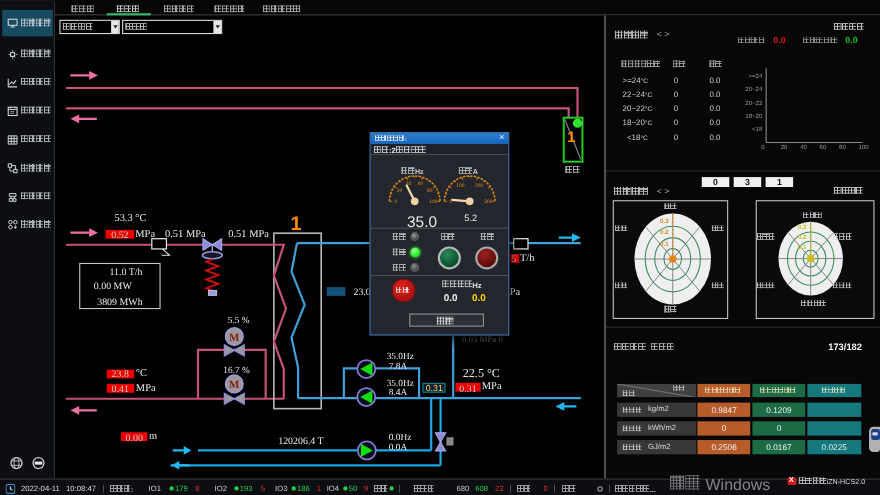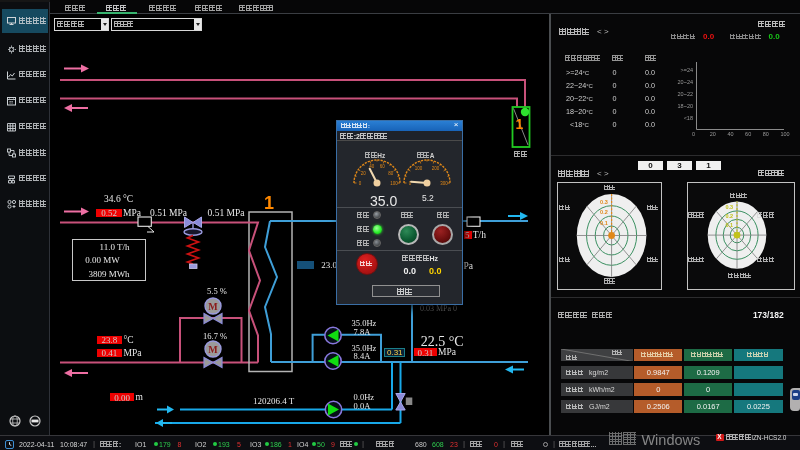--- a/index.html
+++ b/index.html
@@ -349,21 +349,21 @@
  <path d="M288.5 315.5l-11 6 11 6z" fill="#11dd11"></path>
  <circle cx="283" cy="347" r="8.2" fill="#061018" stroke="#8877dd" stroke-width="1.6"></circle>
  <path d="M288.5 341l-11 6 11 6z" fill="#11dd11"></path>
  <circle cx="283.5" cy="395.5" r="8.2" fill="#061018" stroke="#8877dd" stroke-width="1.6"></circle>
  <path d="M278 389.5l11 6-11 6z" fill="#11dd11"></path>
 </g>
 
 <path d="M345.8 379.5l4.7 8.5 4.7-8.5zM345.8 396l4.7-8 4.7 8z" fill="#8b8bd8" stroke="#a8a8e8" stroke-width="1"></path>
 <rect x="355.8" y="383.5" width="6.5" height="7.5" fill="#888"></rect>
 </svg>
-<div class="t" style="left:104px;top:194.7px;font-size:9.5px;color:#e8e8e8;font-family:'Liberation Serif',serif;">34.6 °C</div>
+<div class="t" style="left:104px;top:194.7px;font-size:9.5px;color:#e8e8e8;font-family:'Liberation Serif',serif;">53.3 °C</div>
 <div class="abs" style="left:96px;top:208.8px;width:26px;height:8px;background:#ee0000"></div>
 <div class="t" style="left:96px;top:209.2px;font-size:9px;color:#cccccc;font-family:'Liberation Serif',serif;width:26px;text-align:center;">0.52</div>
 <div class="t" style="left:123px;top:208.8px;font-size:9.5px;color:#e8e8e8;font-family:'Liberation Serif',serif;">MPa</div>
 <div class="t" style="left:150px;top:208.5px;font-size:9.5px;color:#e8e8e8;font-family:'Liberation Serif',serif;">0.51 MPa</div>
 <div class="t" style="left:207.5px;top:208.5px;font-size:9.5px;color:#e8e8e8;font-family:'Liberation Serif',serif;">0.51 MPa</div>
 <div class="abs" style="left:72px;top:239px;width:74px;height:41.5px;background:#000;border:1px solid #c8c8c8"></div>
 <div class="t" style="left:72px;top:242.5px;font-size:9px;color:#e8e8e8;font-family:'Liberation Serif',serif;width:85px;text-align:center;">11.0 T/h</div>
 <div class="t" style="left:72px;top:256px;font-size:9px;color:#e8e8e8;font-family:'Liberation Serif',serif;width:61px;text-align:center;">0.00 MW</div>
 <div class="t" style="left:72px;top:269.5px;font-size:9px;color:#e8e8e8;font-family:'Liberation Serif',serif;width:74px;text-align:center;">3809 MWh</div>
 <div class="t" style="left:207px;top:287.3px;font-size:8.5px;color:#e8e8e8;font-family:'Liberation Serif',serif;">5.5 %</div>
@@ -383,21 +383,21 @@
 <div class="abs" style="left:296.5px;top:261.3px;width:17.8px;height:8px;background:#155078"></div>
 <div class="t" style="left:298.3px;top:261.8px;font-size:8px;color:#ffd24a;font-family:Liberation Sans, sans-serif;margin-left:43px;">23.6</div>
 <div class="t" style="left:321.3px;top:261.3px;font-size:9px;color:#e8e8e8;font-family:'Liberation Serif',serif;">23.0</div>
 <div class="t" style="left:351.5px;top:319.3px;font-size:8.5px;color:#e8e8e8;font-family:'Liberation Serif',serif;">35.0Hz</div>
 <div class="t" style="left:353.5px;top:327.5px;font-size:8.5px;color:#e8e8e8;font-family:'Liberation Serif',serif;">7.8A</div>
 <div class="t" style="left:351.5px;top:343.6px;font-size:8.5px;color:#e8e8e8;font-family:'Liberation Serif',serif;">35.0Hz</div>
 <div class="t" style="left:353.5px;top:351.9px;font-size:8.5px;color:#e8e8e8;font-family:'Liberation Serif',serif;">8.4A</div>
 <div class="t" style="left:353.5px;top:393.3px;font-size:8.5px;color:#e8e8e8;font-family:'Liberation Serif',serif;">0.0Hz</div>
 <div class="t" style="left:353.5px;top:401.7px;font-size:8.5px;color:#e8e8e8;font-family:'Liberation Serif',serif;">0.0A</div>
 <div class="t" style="left:252.9px;top:396.8px;font-size:9px;color:#e8e8e8;font-family:'Liberation Serif',serif;">120206.4 T</div>
-<div class="t" style="left:420.7px;top:335.3px;font-size:14px;color:#e8e8e8;font-family:'Liberation Serif',serif;">22.5 °C</div>
+<div class="t" style="left:420.7px;top:335.3px;font-size:11px;color:#e8e8e8;font-family:'Liberation Serif',serif;">22.5 °C</div>
 <div class="abs" style="left:384px;top:348.2px;width:21px;height:8.4px;background:#0a2035;border:1px solid #1b7f8a"></div>
 <div class="t" style="left:387px;top:348.9px;font-size:8px;color:#ffd24a;font-family:'Liberation Sans',sans-serif;">0.31</div>
 <div class="abs" style="left:413.7px;top:348.2px;width:23.4px;height:8.2px;background:#ee0000"></div>
 <div class="t" style="left:413.7px;top:348.7px;font-size:9px;color:#cccccc;font-family:'Liberation Serif',serif;width:23.4px;text-align:center;">0.31</div>
 <div class="t" style="left:438px;top:348.2px;font-size:9.5px;color:#e8e8e8;font-family:'Liberation Serif',serif;">MPa</div>
 <div class="abs" style="left:464px;top:231px;width:8px;height:7.6px;background:#ee0000"></div>
 <div class="t" style="left:465px;top:231.4px;font-size:9px;color:#cccccc;font-family:'Liberation Serif',serif;">5</div>
 <div class="t" style="left:472.7px;top:231px;font-size:9.5px;color:#e8e8e8;font-family:'Liberation Serif',serif;">T/h</div>
 <div class="t" style="left:463.4px;top:262.3px;font-size:9.5px;color:#e8e8e8;font-family:'Liberation Serif',serif;">Pa</div>
 <div class="t" style="left:420px;top:305.3px;font-size:8px;color:#777;font-family:'Liberation Serif',serif;">0.03 MPa 0</div>

